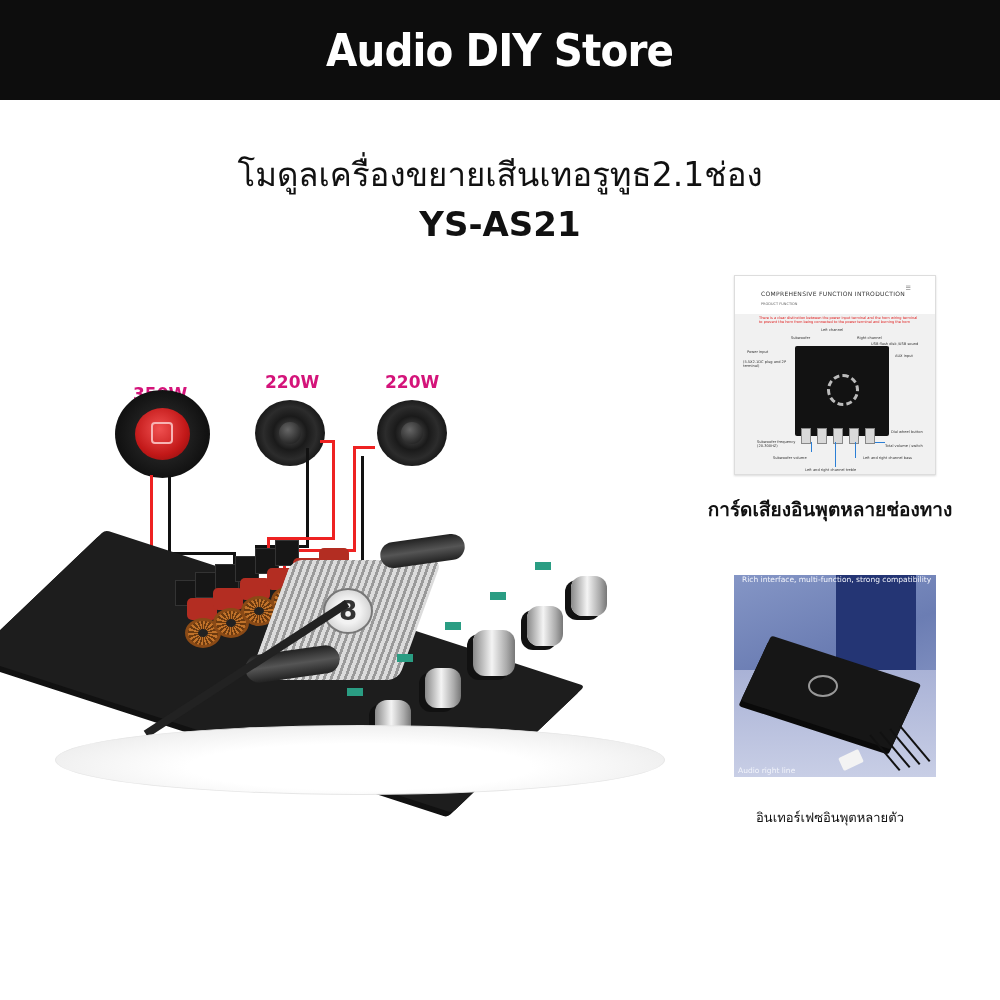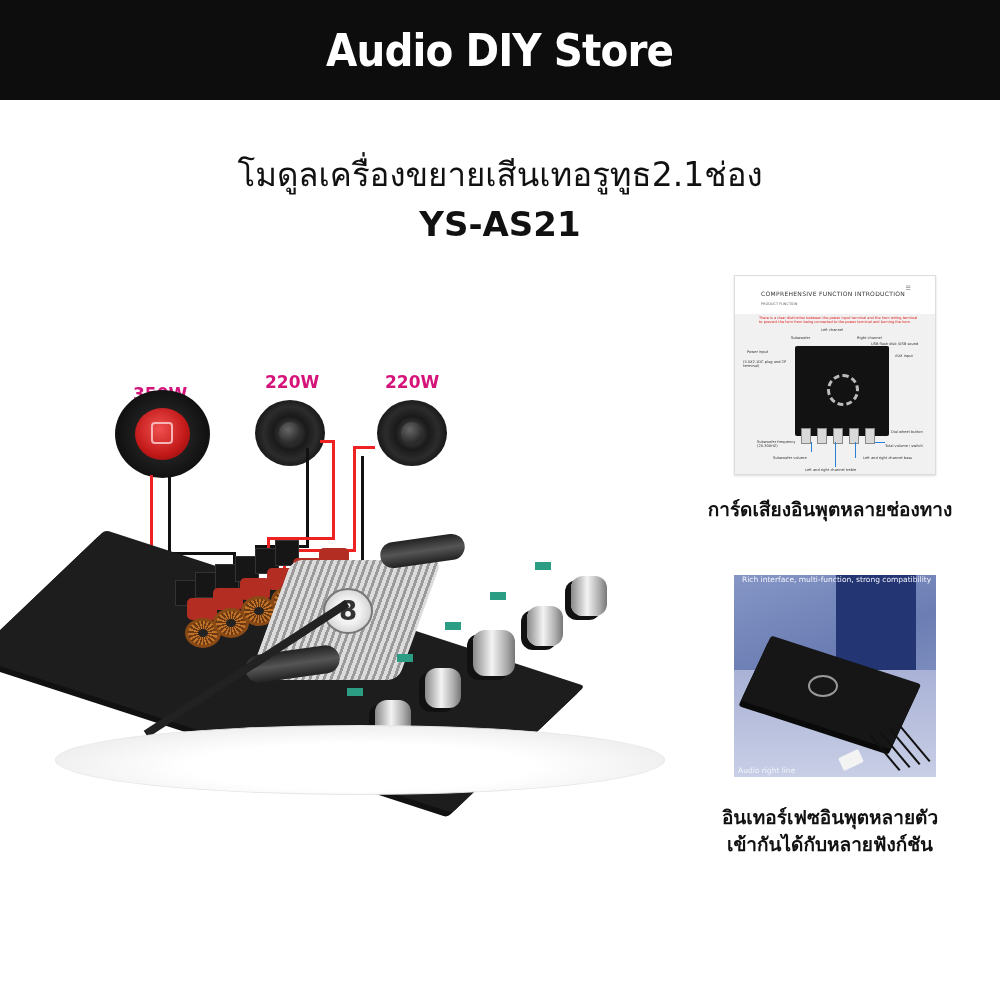--- a/index.html
+++ b/index.html
@@ -63,21 +63,21 @@
   .thumb2 { position: absolute; left: 734px; top: 575px; width: 202px; height: 202px; overflow: hidden; background: linear-gradient(160deg, #8596c6 0%, #6b7db3 40%, #9aa6cf 100%); }
   .t2-panel { position: absolute; left: 102px; top: -10px; width: 80px; height: 150px; background: #243574; border-radius: 0 0 10px 0; }
   .t2-floor { position: absolute; left: 0; top: 95px; width: 202px; height: 110px; background: linear-gradient(180deg, #a9b2d6, #c9cfe6); }
   .t2-board { position: absolute; left: 22px; top: 80px; width: 150px; height: 75px; background: #161616; transform: skewY(18deg) skewX(-22deg); border-radius: 3px; box-shadow: 0 6px 0 #0a0a0a; }
   .t2-fan { position: absolute; left: 74px; top: 100px; width: 30px; height: 22px; border-radius: 50%; border: 2px solid #999; }
   .t2-top { position: absolute; left: 8px; top: 0; width: 190px; text-align: left; font-size: 7.5px; color: #f2f4fb; }
   .t2-bottom { position: absolute; left: 4px; top: 191px; font-size: 7.5px; color: #f2f4fb; }
   .t2-usb { position: absolute; left: 106px; top: 178px; width: 22px; height: 14px; background: #f3f3f3; transform: rotate(-25deg); border-radius: 2px; }
   .t2-wire { position: absolute; width: 1.5px; height: 46px; background: #111; transform: rotate(-40deg); }
 
-  .thumb2-cap { position: absolute; left: 660px; top: 804px; width: 340px; text-align: center; font-weight: bold; font-size: 19px; line-height: 27px; color: #111; }
+  .thumb2-cap { position: absolute; left: 660px; top: 804px; width: 340px; text-align: center; font-weight: normal; font-size: 13px; line-height: 27px; color: #111; }
 </style>
 </head>
 <body>
 
 <div class="header">
   <h1>Audio DIY Store</h1>
 </div>
 
 <div class="title-th">โมดูลเครื่องขยายเสีนเทอรูทูธ2.1ช่อง</div>
 <div class="title-model">YS-AS21</div>
@@ -212,14 +212,13 @@
   <div class="t2-usb"></div>
   <div class="t2-wire" style="left:150px; top:155px;"></div>
   <div class="t2-wire" style="left:160px; top:152px;"></div>
   <div class="t2-wire" style="left:170px; top:149px;"></div>
   <div class="t2-wire" style="left:180px; top:146px;"></div>
   <div class="t2-bottom">Audio right line</div>
 </div>
 
 <div class="thumb2-cap">
   <div>อินเทอร์เฟซอินพุตหลายตัว</div>
-  <div>เข้ากันได้กับหลายฟังก์ชัน</div>
 </div>
 
 </body></html>

